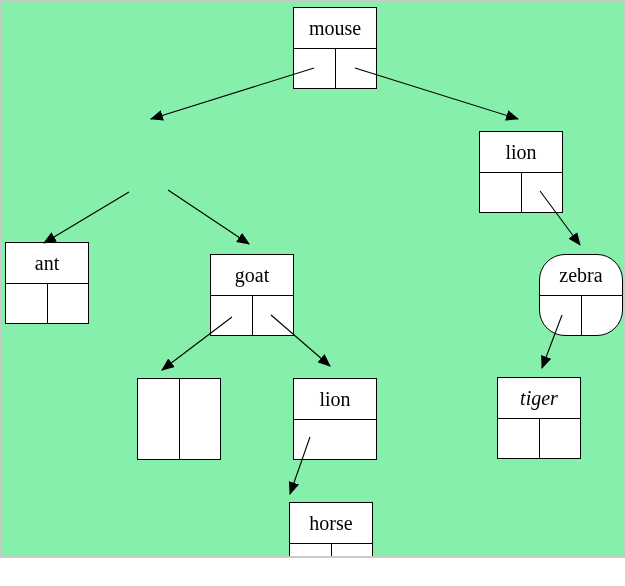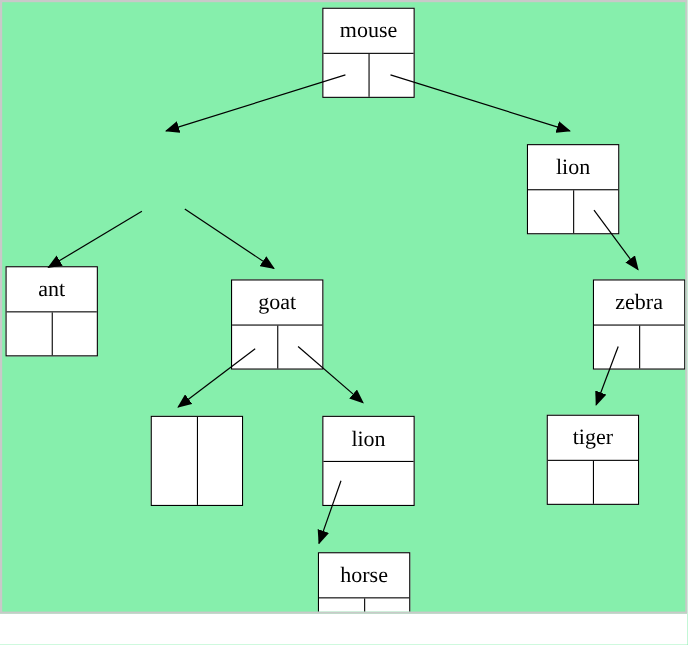--- a/index.html
+++ b/index.html
@@ -82,42 +82,42 @@
           <div class="pointer-cell right"></div>
         </div>
       </div>
       <div class="node" style="left: 208px; top: 252px; width: 84px; height: 82px; text-align: center;">
         <div class="node-label" style="flex-basis: 40px;">goat</div>
         <div class="node-cells">
           <div class="pointer-cell left"></div>
           <div class="pointer-cell right"></div>
         </div>
       </div>
-      <div class="node" style="left: 537px; top: 252px; width: 84px; height: 82px;">
+      <div class="node" style="left: 537px; top: 252px; width: 84px; height: 82px; border-radius: 26px;">
         <div class="node-label" style="flex-basis: 40px;">zebra</div>
         <div class="node-cells">
           <div class="pointer-cell left"></div>
           <div class="pointer-cell right"></div>
         </div>
       </div>
       <div class="node" style="left: 135px; top: 376px; width: 84px; height: 82px;">
         <div class="node-cells">
           <div class="pointer-cell left"></div>
           <div class="pointer-cell right"></div>
         </div>
       </div>
       <div class="node" style="left: 291px; top: 376px; width: 84px; height: 82px; gap: 45px;">
         <div class="node-label" style="flex-basis: 40px;">lion</div>
         <div class="node-cells">
           <div class="pointer-cell left"></div>
           <div class="pointer-cell right"></div>
         </div>
       </div>
       <div class="node" style="left: 495px; top: 375px; width: 84px; height: 82px;">
-        <div class="node-label" style="flex-basis: 40px;">tiger</div>
+        <div class="node-label" style="flex-basis: 40px; font-style: italic;">tiger</div>
         <div class="node-cells">
           <div class="pointer-cell left"></div>
           <div class="pointer-cell right"></div>
         </div>
       </div>
       <div class="node" style="left: 251px; top: 500px; width: 84px; height: 82px; margin-left: 36px;">
         <div class="node-label" style="flex-basis: 40px;">horse</div>
         <div class="node-cells">
           <div class="pointer-cell left"></div>
           <div class="pointer-cell right"></div>

